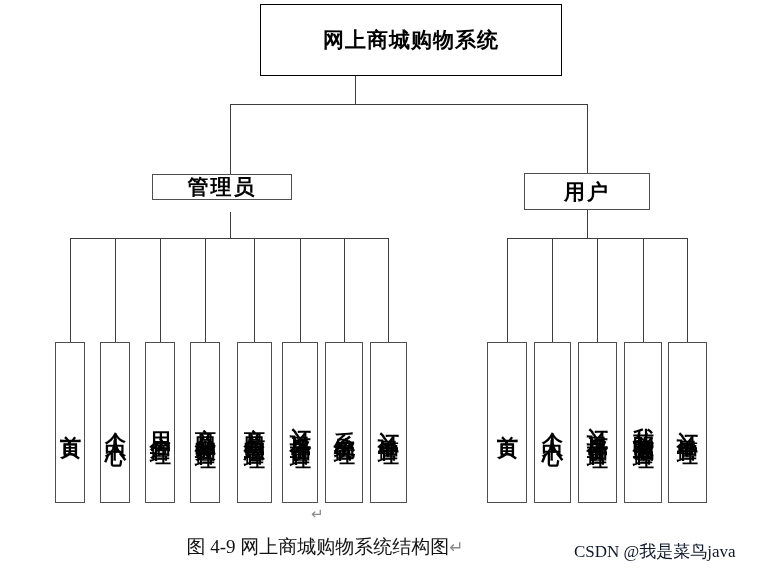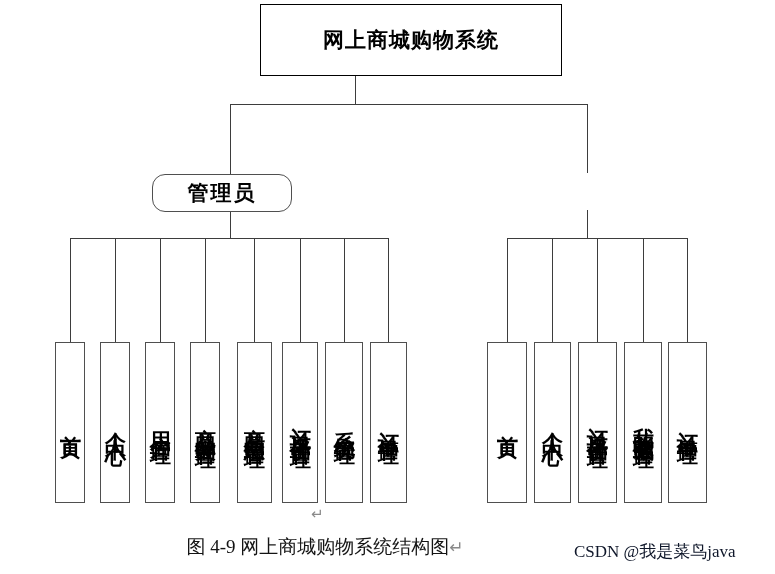--- a/index.html
+++ b/index.html
@@ -24,21 +24,21 @@
     font-weight: 600;
     color: #000000;
     z-index: 2;
   }
   .node-root {
     left: 212px; top: 4px; width: 302px; height: 72px;
     border: 1.5px solid #000000;
     letter-spacing: 1px;
     margin-left: 48px;
   }
-  .node-admin { left: 152px; top: 174px; width: 140px; height: 38px; letter-spacing: 2px; border-radius: 13px; }
+  .node-admin { left: 152px; top: 174px; width: 140px; height: 26px; letter-spacing: 2px; }
   .node-user  { left: 524px; top: 173px; width: 126px; height: 37px; letter-spacing: 2px; }
   .leaf {
     writing-mode: vertical-rl;
     letter-spacing: 4px;
     line-height: 1;
   }
   .line {
     position: absolute;
     background: #3d3d3d;
     z-index: 1;
@@ -74,20 +74,21 @@
 </style>
 </head>
 <body>
 
 <div class="canvas">
 
   <div class="node node-root">网上商城购物系统</div>
 
   <div class="node node-admin">管理员</div>
 
+  <div class="node node-user">用户</div>
 
   <div id="dynamic-layer">
       <div class="line" style="left: 355px; top: 68px; width: 1px; height: 36px; background: rgb(61, 61, 61);"></div>
       <div class="line" style="left: 230px; top: 104px; width: 357px; height: 1px; background: rgb(61, 61, 61);"></div>
       <div class="line" style="left: 230px; top: 104px; width: 1px; height: 70px; background: rgb(61, 61, 61);"></div>
       <div class="line" style="left: 230px; top: 212px; width: 1px; height: 26px; background: rgb(61, 61, 61);"></div>
       <div class="line" style="left: 587px; top: 104px; width: 1px; height: 69px; background: rgb(61, 61, 61);"></div>
       <div class="line" style="left: 587px; top: 210px; width: 1px; height: 28px; background: rgb(61, 61, 61);"></div>
       <div class="line" style="left: 70px; top: 238px; width: 318px; height: 1px; background: rgb(61, 61, 61);"></div>
       <div class="line" style="left: 70px; top: 238px; width: 1px; height: 104px; background: rgb(61, 61, 61);"></div>

